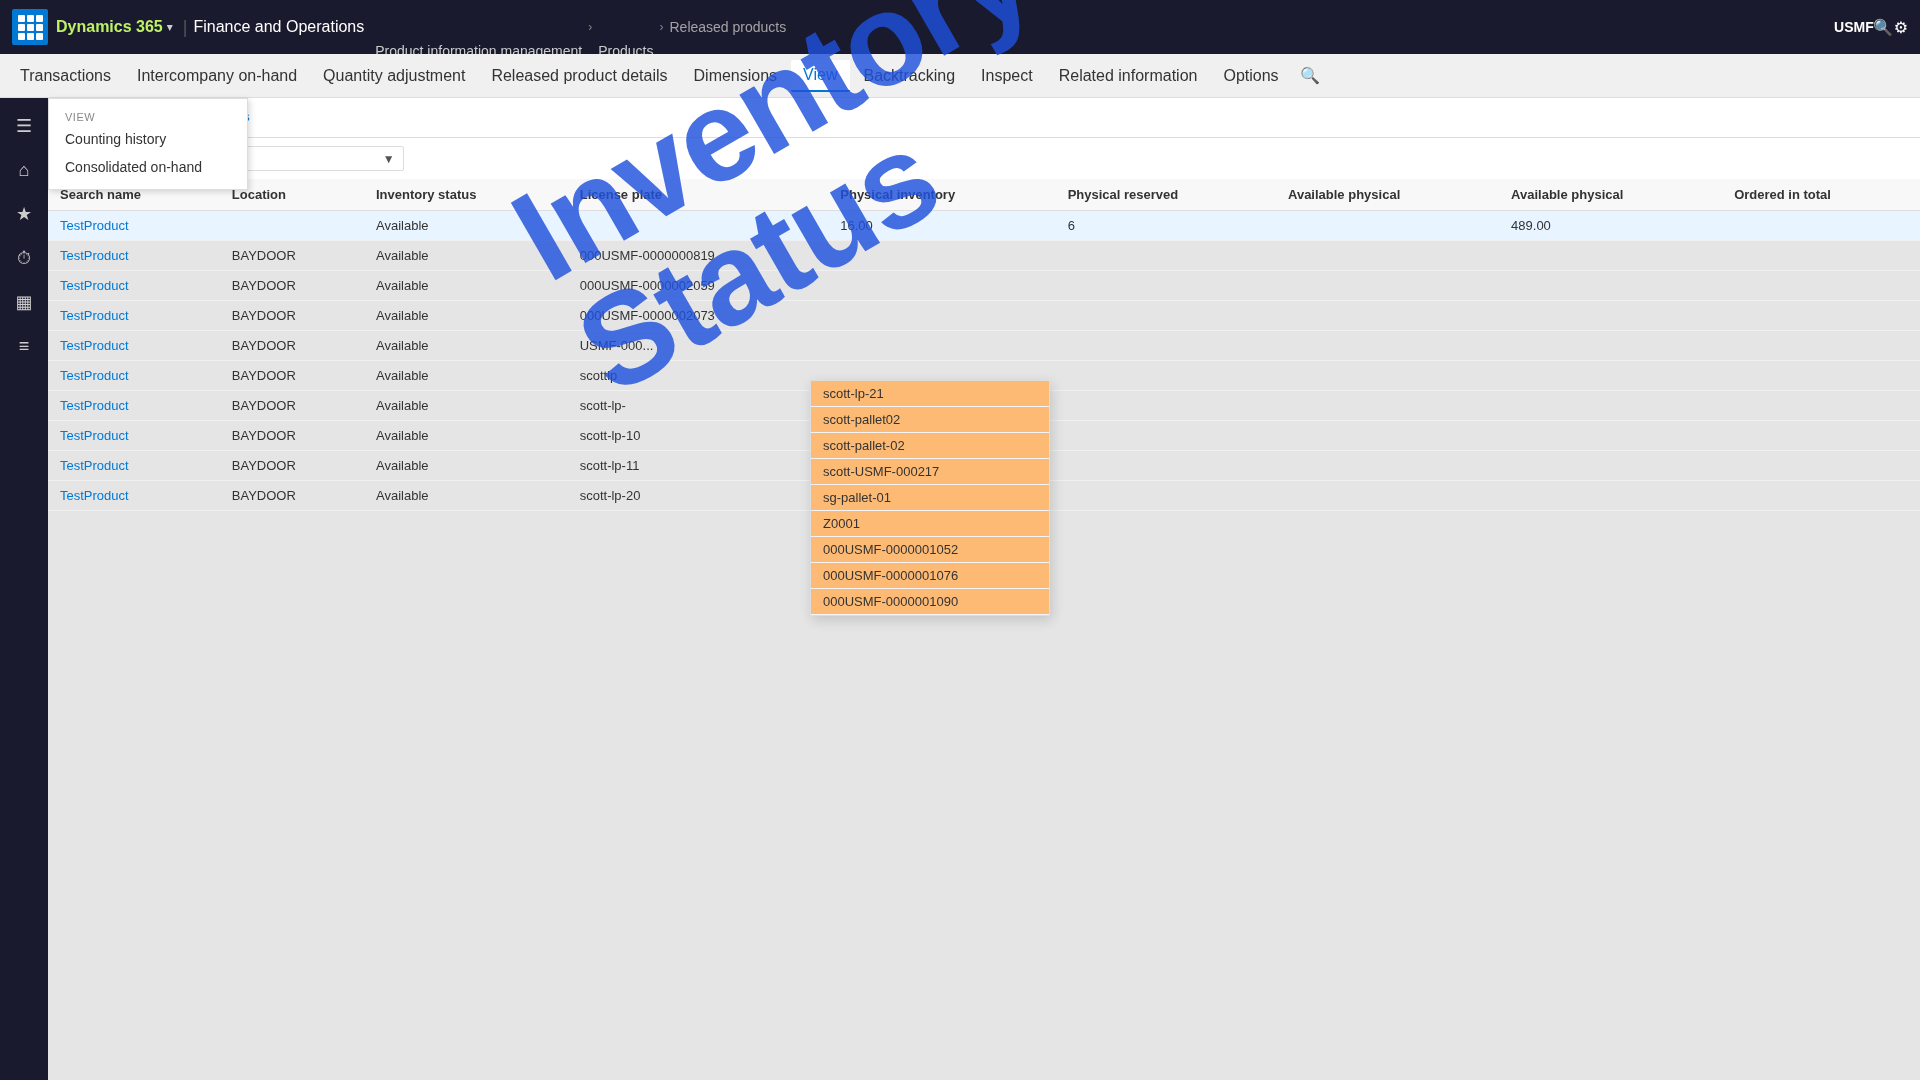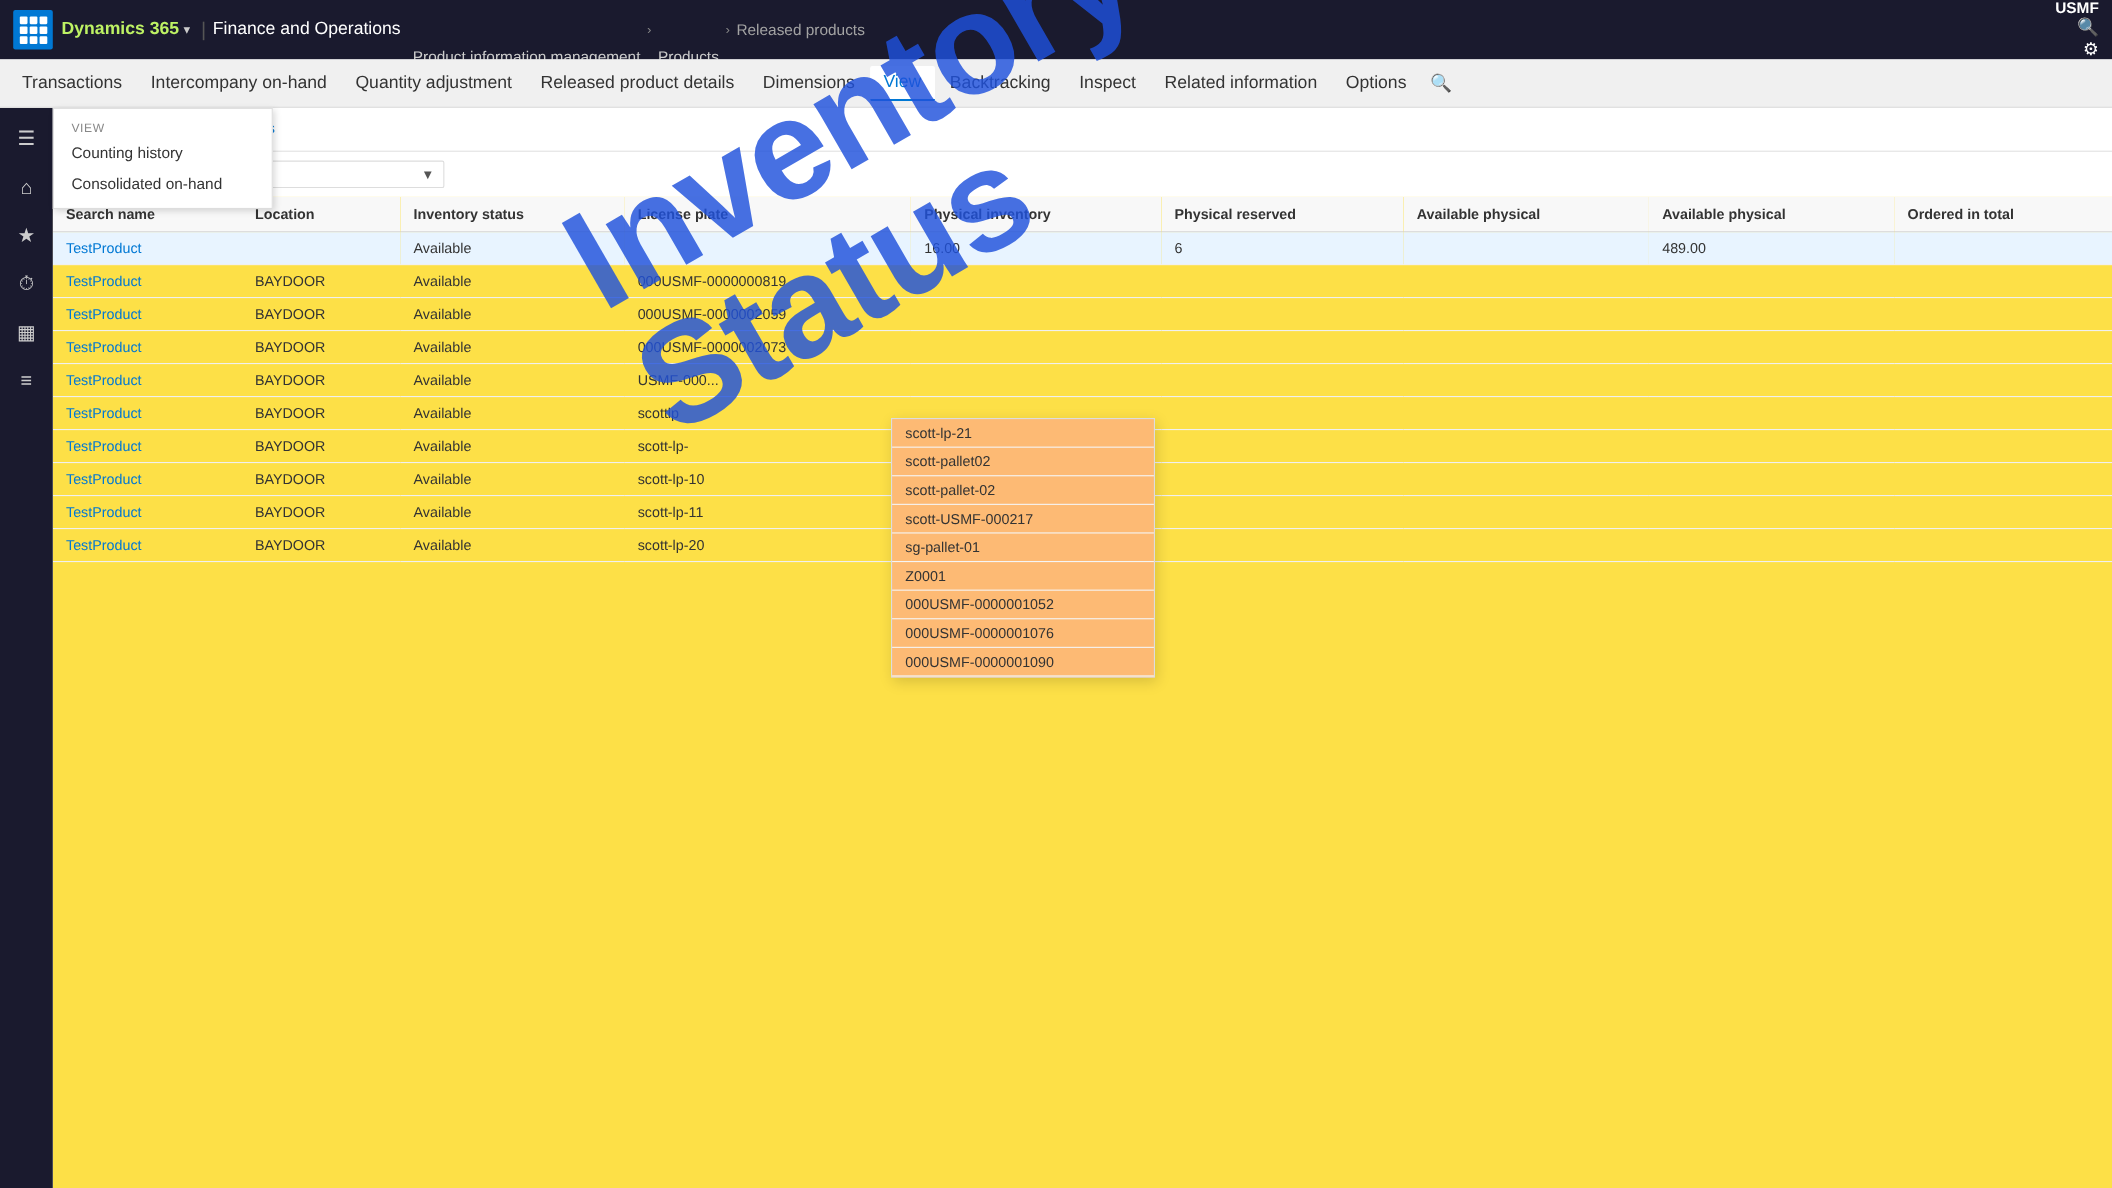--- a/index.html
+++ b/index.html
@@ -37,21 +37,21 @@
       color: #ccc; font-size: 12px;
     }
     .top-nav-divider { color: #555; margin: 0 6px; font-size: 18px; }
     .top-nav-fo {
       font-size: 16px; font-weight: 400; color: #fff; margin-right: 11px;
     }
     .breadcrumb { display: flex; align-items: center; gap: 6px; color: #ccc; font-size: 14px; }
     .breadcrumb a { color: #ccc; text-decoration: none; margin-top: 48px; }
     .breadcrumb .sep { color: #888; font-size: 12px; }
     .breadcrumb .current { color: #a3a3a3; }
-    .top-nav-right { margin-left: auto; display: flex; align-items: flex-end; gap: 0; color: #fff; flex-direction: column; }
+    .top-nav-right { margin-left: auto; display: flex; align-items: center; gap: 0; color: #fff; }
     .top-nav-right .org { font-size: 14px; font-weight: 600; }
     .top-nav-right .icon-btn { cursor: pointer; font-size: 16px; }
 
     
     .action-bar {
       display: flex;
       align-items: center;
       background: #f0f0f0;
       border-bottom: 1px solid #ddd;
       height: 44px;
@@ -164,21 +164,21 @@
     .filter-input {
       border: none; outline: none; font-size: 13px; flex: 1; background: transparent;
     }
     .filter-dropdown-arrow { color: #555; cursor: pointer; font-size: 12px; margin-left: 4px; }
 
     
     .table-wrapper {
       flex: 1;
       overflow-y: auto;
       overflow-x: auto;
-      background: #fde047;
+      background: #e5e5e5;
     }
     table {
       width: 100%;
       border-collapse: collapse;
       font-size: 13px;
     }
     thead tr th {
       background: #f8f8f8;
       border-bottom: 1px solid #ddd;
       padding: 8px 12px;

